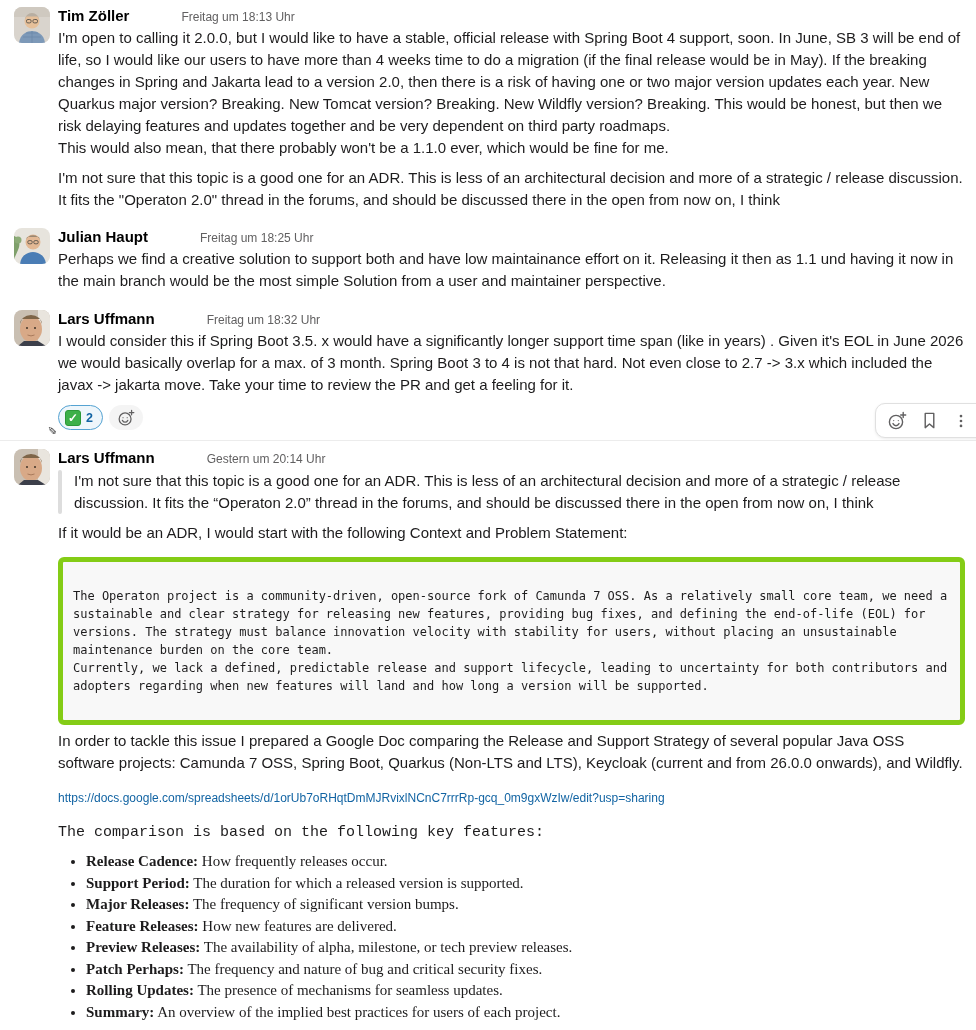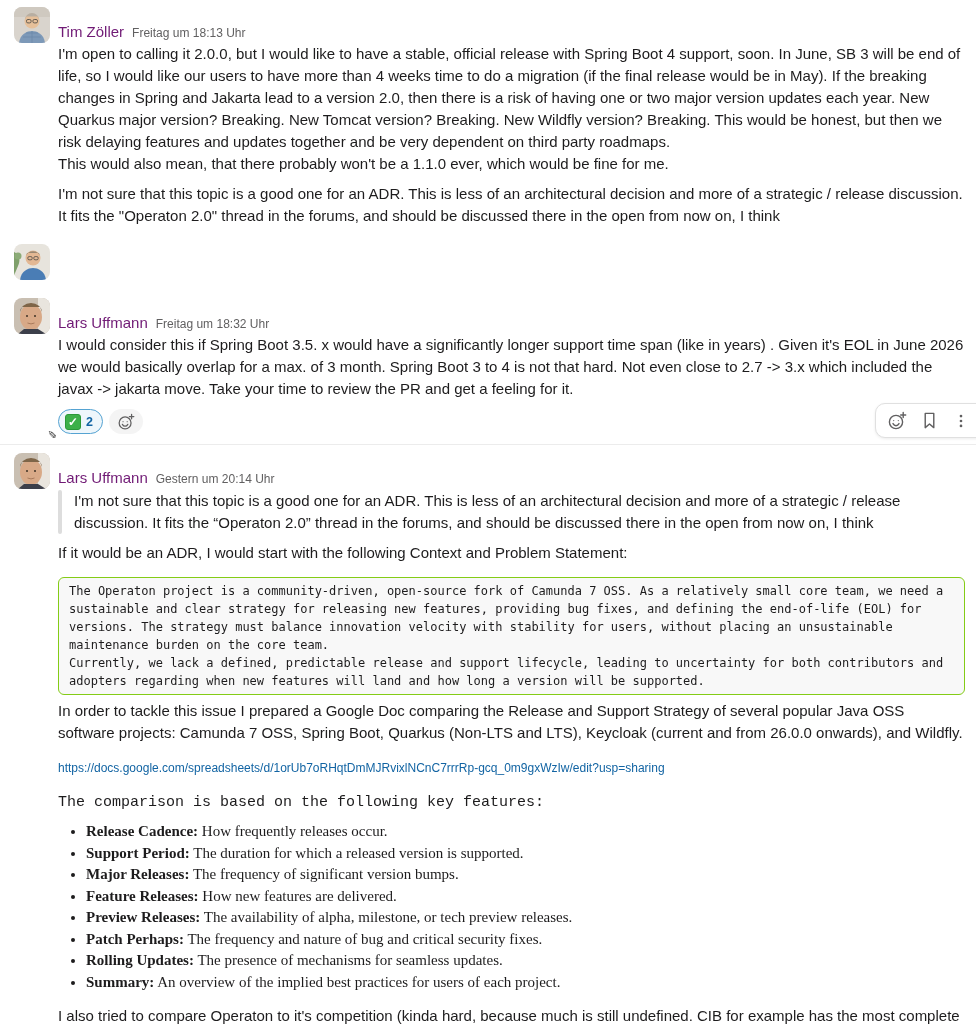--- a/index.html
+++ b/index.html
@@ -7,33 +7,33 @@
     font-family:"Liberation Sans", sans-serif; color:#1d1c1d; }
   .thread { position:relative; width:976px; }
   .message { display:flex; padding:7px 11px 5px 14px; position:relative; }
   .avatar-wrap { width:36px; margin-right:8px; flex-shrink:0; position:relative; }
   .avatar { width:36px; height:36px; border-radius:8px; overflow:hidden; display:block; cursor:pointer; }
   .avatar svg { display:block; }
   .pencil-badge { position:absolute; right:-6px; bottom:-6px; font-size:11px; color:#3d3d3d;
     transform:rotate(90deg) scaleX(-1); line-height:1; }
   .content { flex:1; min-width:0; }
   .msg-header { display:flex; align-items:baseline; gap:8px; margin-bottom:3px; }
-  .author { font-weight:normal; font-size:15px; color:#701a75; cursor:pointer;margin-top:16px; }
-  .timestamp { font-size:12px; color:#616061; cursor:pointer; }
+  .author { font-weight:bold; font-size:15px; color:#000000; cursor:pointer; }
+  .timestamp { font-size:12px; color:#616061; cursor:pointer;margin-left:44px; }
   .body { font-size:15px; line-height:22px; color:#1d1c1d; }
   .para { white-space:pre-wrap; }
   .para + .para { margin-top:8px; }
   
   .quote { display:flex; margin:4px 0 2px 0; }
   .quote-bar { width:4px; border-radius:4px; background:#dddddd; flex-shrink:0; margin-right:12px; }
   .quote-text { font-size:15px; line-height:22px; white-space:pre-wrap; }
   .intro-para { margin-top:8px; }
   .intro-bold { font-weight:normal;text-align:right; }
   
-  .code-block { margin-top:13px; padding:4px 10px; background:#f8f8f8; border:1px solid #84cc16;
+  .code-block { margin-top:13px; padding:25px 10px; background:#f8f8f8; border:5px solid #84cc16;
     border-radius:6px; font-family:"DejaVu Sans Mono", monospace; font-size:12px; line-height:18px;
     white-space:pre-wrap; color:#1d1c1d; }
   .after-code { margin-top:5px; }
   .doc-link { display:inline-block; margin-top:13px; color:#1264a3; font-size:12px;
     text-decoration:none; cursor:pointer; }
   .list-intro { margin-top:13px;font-family:Liberation Mono, monospace; }
   .feature-list { margin:7px 0 0 0; padding-left:28px; list-style:disc;font-family:Liberation Serif, serif; }
   .feature-list li { line-height:21.5px; }
   .bullet-label { font-weight:bold; }
   .closing { margin-top:12px; }
@@ -99,20 +99,27 @@
           <circle cx="4" cy="12" r="3.5" fill="#8cab77"></circle>
           <circle cx="19" cy="14" r="7.5" fill="#e3b894"></circle>
           <path d="M12 12 a7.5 7.5 0 0 1 14 0 l-1-3 -12 0 z" fill="#9a8872"></path>
           <rect x="13.8" y="12.6" width="4.4" height="3.2" rx="1.3" fill="none" stroke="#5a544c" stroke-width="0.9"></rect>
           <rect x="19.8" y="12.6" width="4.4" height="3.2" rx="1.3" fill="none" stroke="#5a544c" stroke-width="0.9"></rect>
           <path d="M6 36 c1-9 8-12 13-12 s12 3 13 12 z" fill="#4a7db5"></path>
         </svg>
       </span>
     </div>
     <div class="content">
+      <div class="msg-header">
+        <span class="author">Julian Haupt</span>
+        <span class="timestamp">Freitag um 18:25 Uhr</span>
+      </div>
+      <div class="body">
+        <p class="para">Perhaps we find a creative solution to support both and have low maintainance effort on it. Releasing it then as 1.1 und having it now in the main branch would be the most simple Solution from a user and maintainer perspective.</p>
+      </div>
     </div>
   </div>
 
   <div class="message" style="margin-top:6px;">
     <div class="avatar-wrap">
       <span class="avatar">
         <svg width="36" height="36" viewBox="0 0 36 36">
           <rect width="36" height="36" fill="#c9bfb2"></rect>
           <rect x="24" y="0" width="12" height="36" fill="#e9e5de"></rect>
           <ellipse cx="17" cy="19" rx="11" ry="13" fill="#d8a987"></ellipse>

